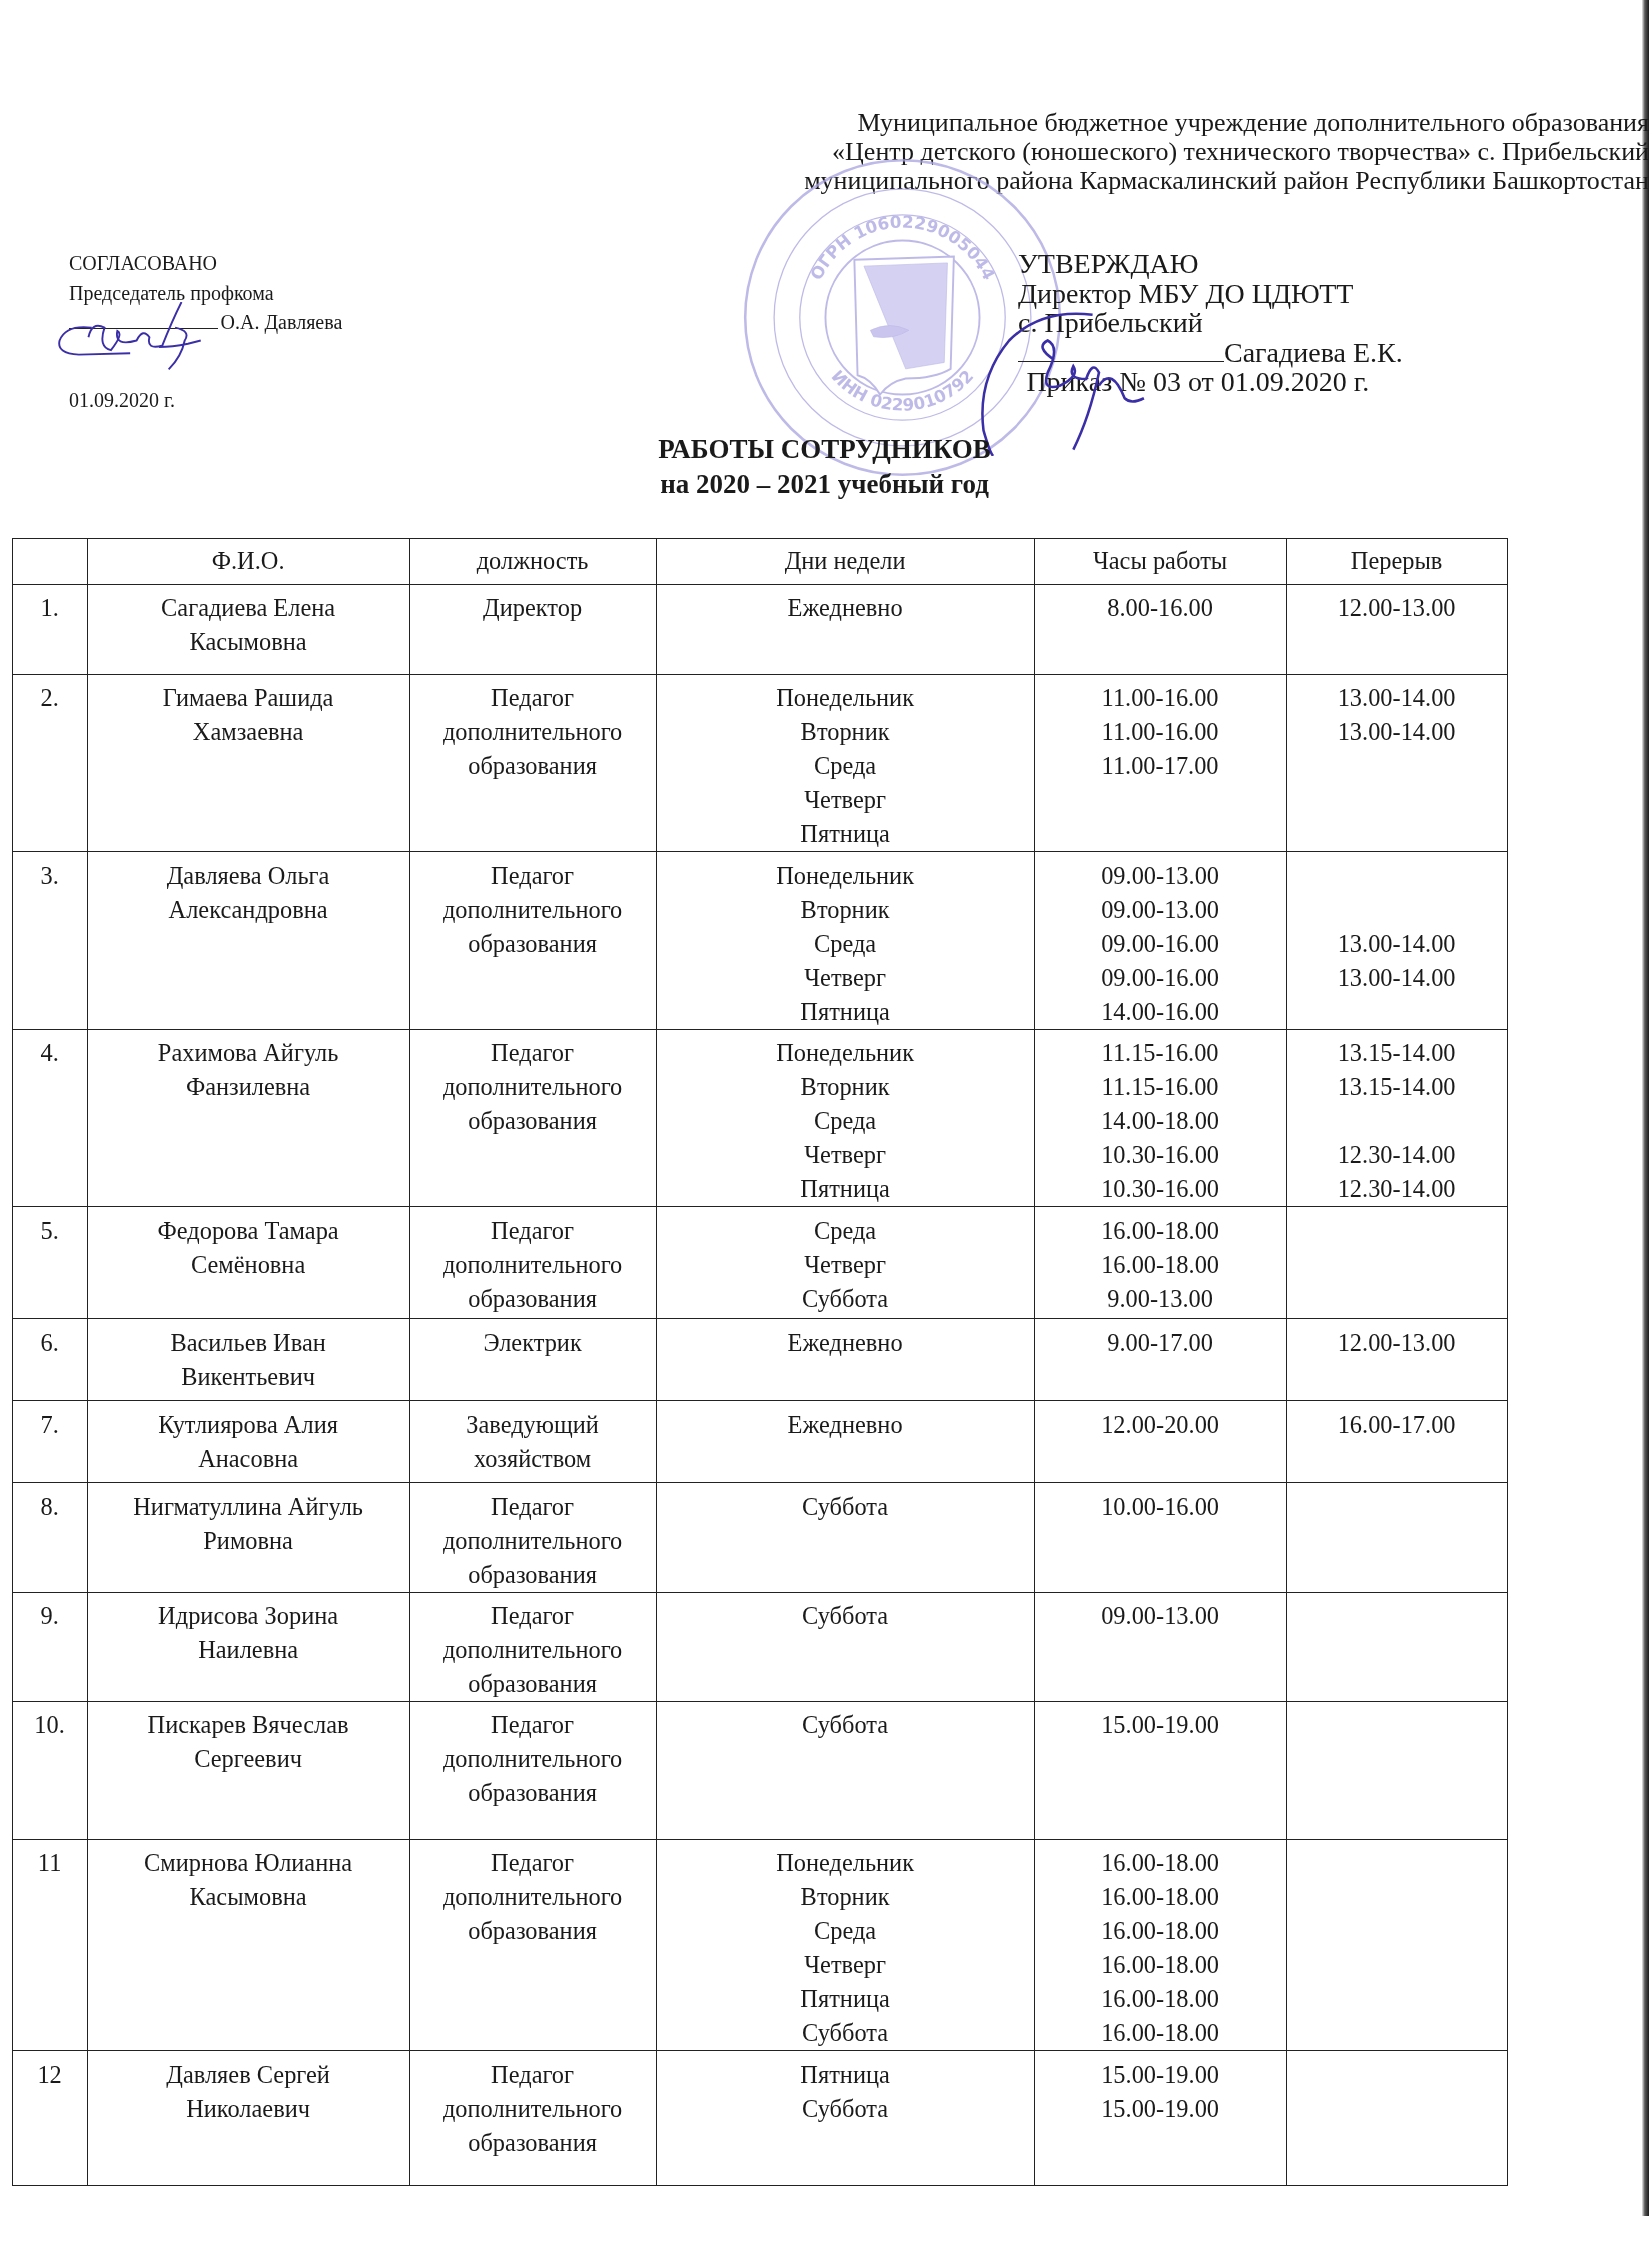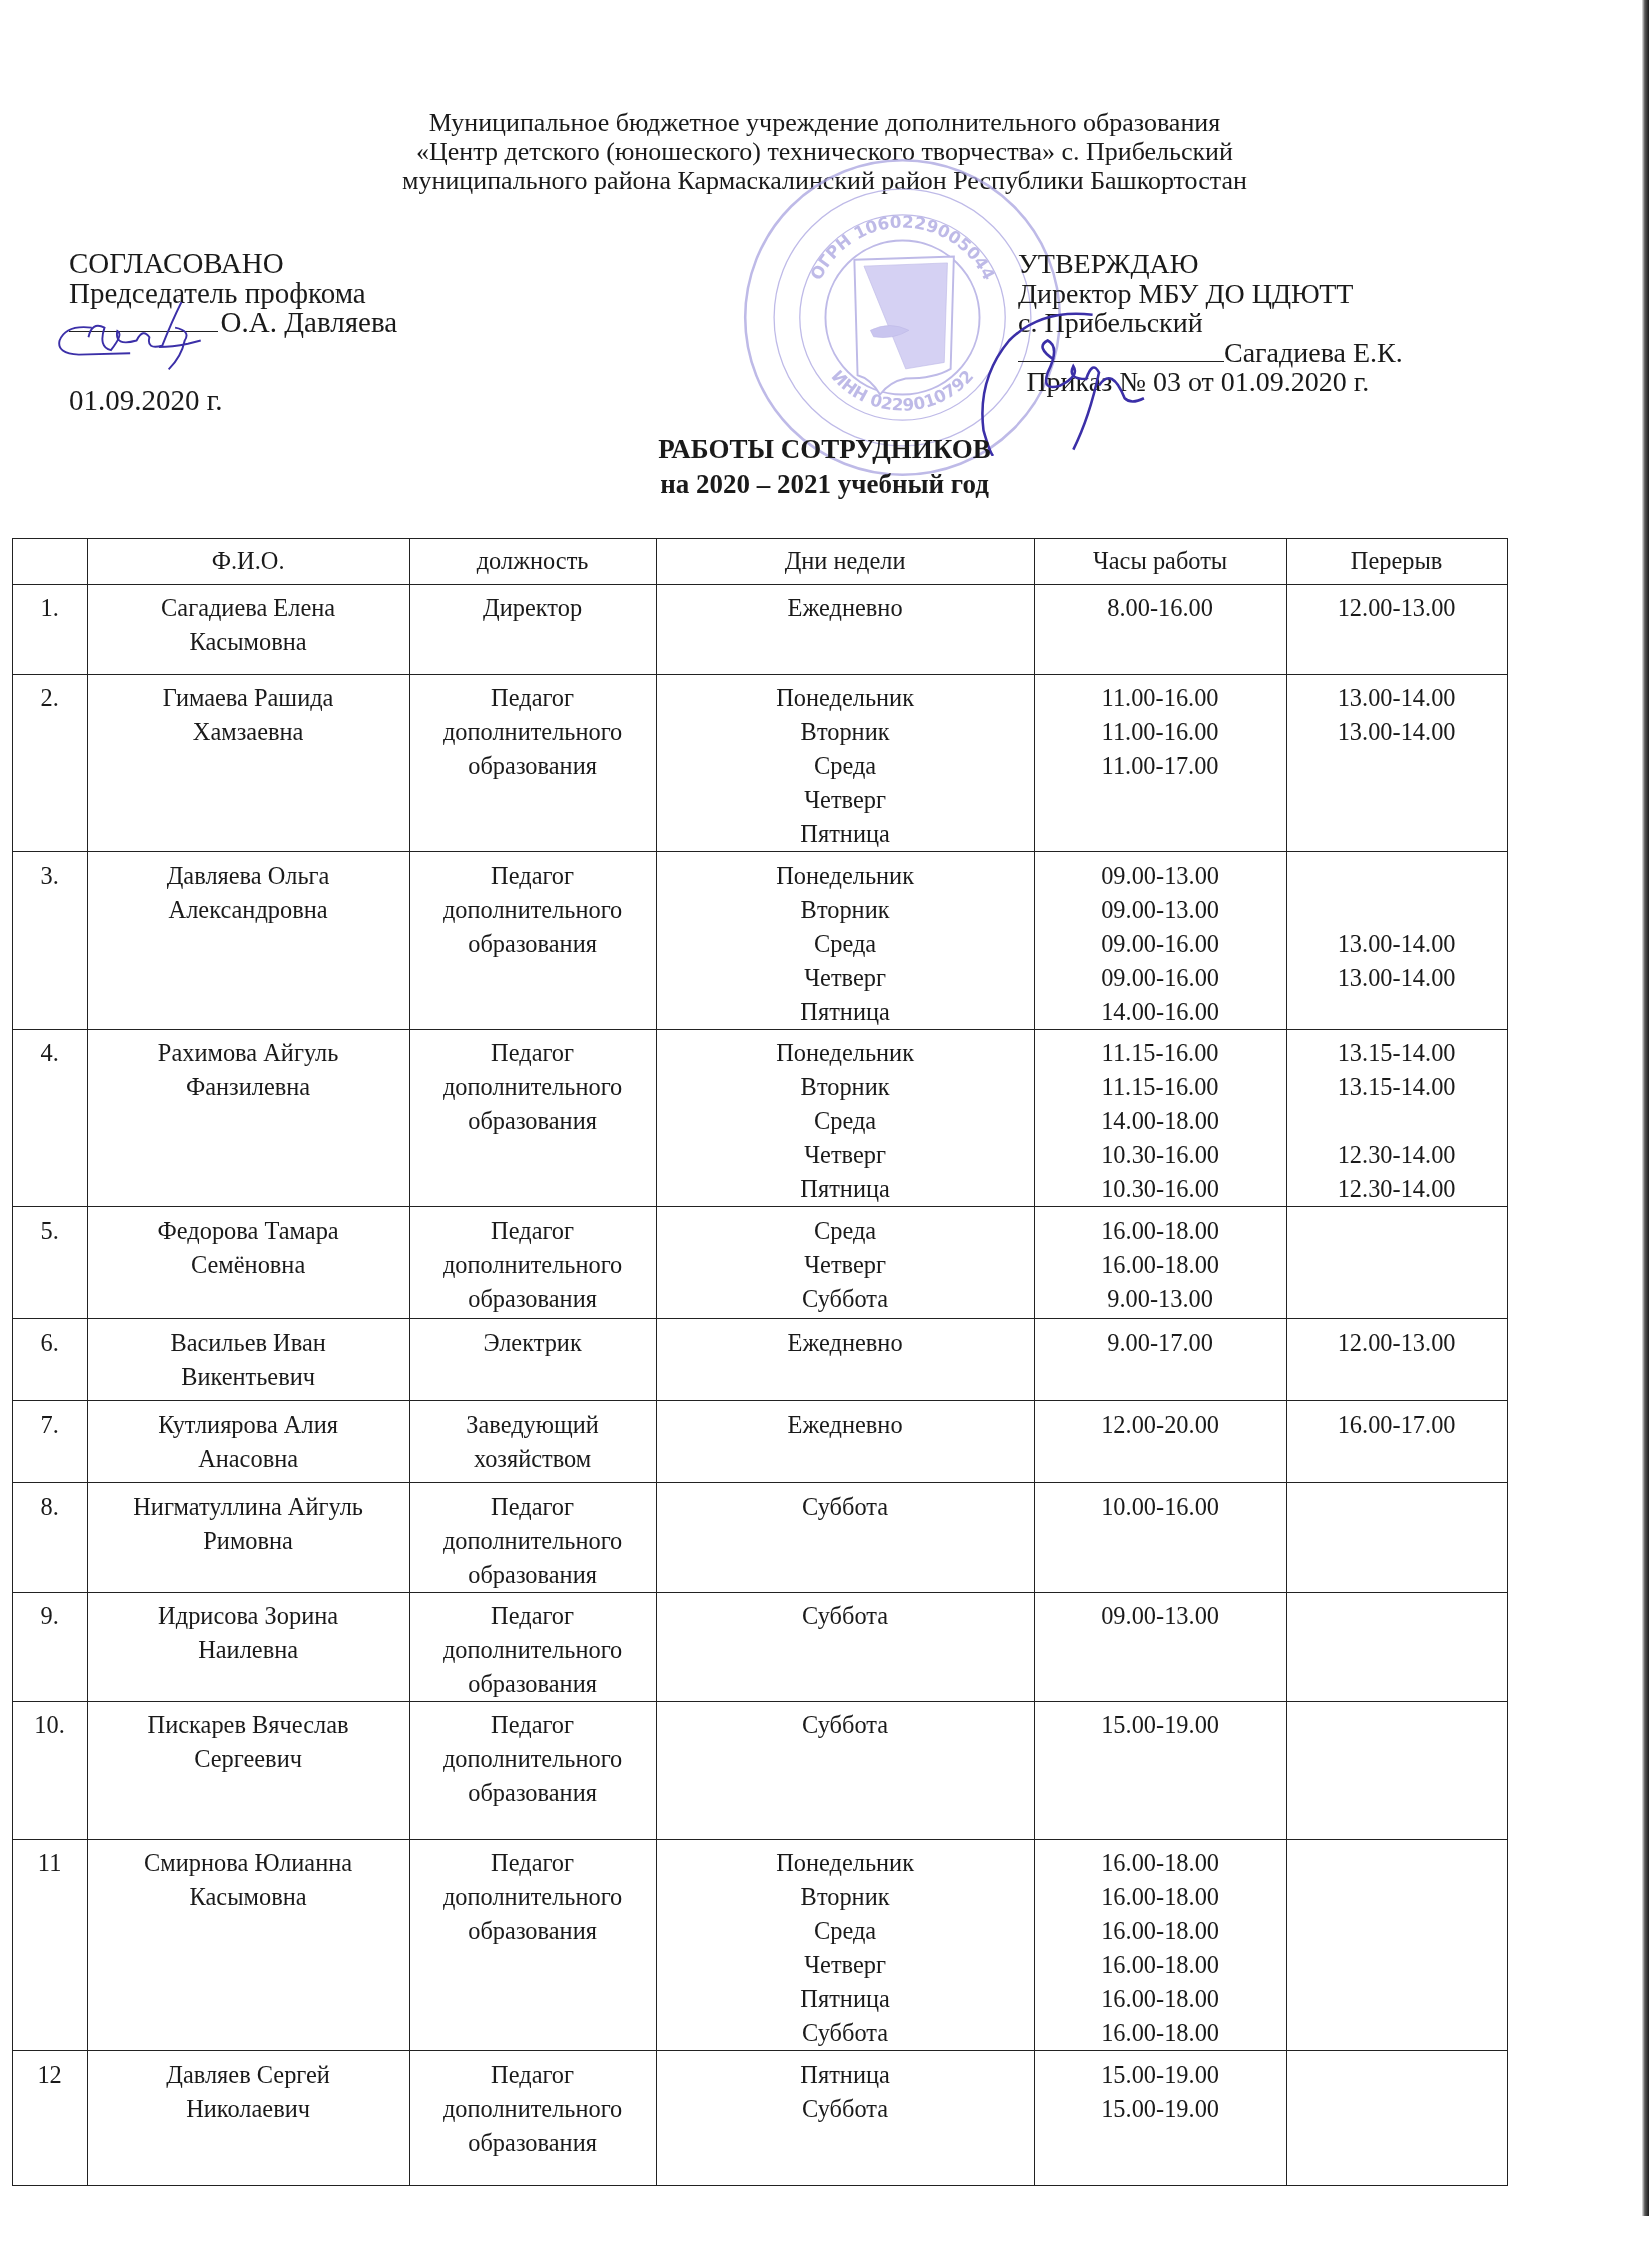--- a/index.html
+++ b/index.html
@@ -9,25 +9,25 @@
       font-family: "Liberation Serif", "DejaVu Serif", serif;
     }
     .scan-edge {
       position: absolute; left: 1642px; top: 0; width: 7px; height: 2261px;
       background: linear-gradient(90deg, #e8e8e8 0%, #5a5a5a 40%, #1a1a1a 100%);
     }
     .scan-edge-bottom { position:absolute; left:1642px; top:2216px; width:7px; height:45px; background:#fff; }
 
     .org-header {
       position: absolute; left: 0; width: 1649px; top: 108px;
-      text-align: center; font-size: 26px; line-height: 29px;
+      text-align: right; font-size: 26px; line-height: 29px;
     }
     .org-header div { white-space: nowrap; }
 
-    .approval-left { position: absolute; left: 69px; top: 249px; font-size: 29px; line-height: 29.6px; }
+    .approval-left { position: absolute; left: 69px; top: 249px; font-size: 20px; line-height: 29.6px; }
     .approval-right { position: absolute; left: 1018px; top: 249px; font-size: 28px; line-height: 29.6px; }
     .approval-left .row, .approval-right .row { white-space: nowrap; position: relative; }
     .sig-line { display:inline-block; border-bottom: 1.3px solid #222; vertical-align: baseline; }
     .gap-line { height: 29.6px; }
 
     .signature { position: absolute; pointer-events: none; }
 
     .stamp { position: absolute; left: 742px; top: 157px; width: 321px; height: 321px; pointer-events: none; opacity: 0.75; }
 
     .doc-title {

